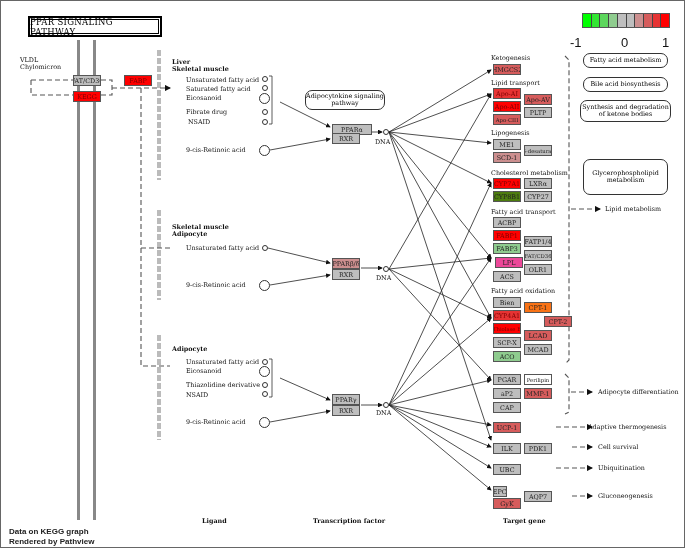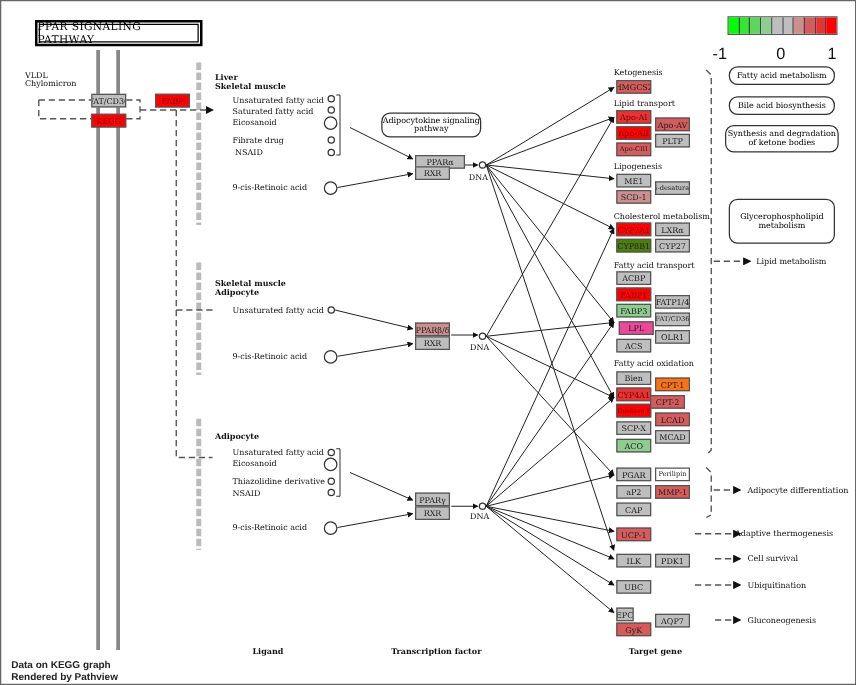--- a/index.html
+++ b/index.html
@@ -196,21 +196,21 @@
     <div class="gene" style="left: 493px; top: 271px; width: 28px; background: rgb(190, 190, 190); color: rgb(34, 34, 34);">ACS</div>
     <div class="gene" style="left: 524px; top: 236px; width: 28px; background: rgb(190, 190, 190); color: rgb(34, 34, 34);">FATP1/4</div>
     <div class="gene" style="left: 524px; top: 250px; width: 28px; background: rgb(190, 190, 190); color: rgb(34, 34, 34); font-size: 5.3px;">FAT/CD36</div>
     <div class="gene" style="left: 524px; top: 264px; width: 28px; background: rgb(190, 190, 190); color: rgb(34, 34, 34);">OLR1</div>
     <div class="gene" style="left: 493px; top: 297px; width: 28px; background: rgb(190, 190, 190); color: rgb(34, 34, 34);">Bien</div>
     <div class="gene" style="left: 493px; top: 310px; width: 28px; background: rgb(230, 51, 51); color: rgb(122, 0, 0);">CYP4A1</div>
     <div class="gene" style="left: 493px; top: 323px; width: 28px; background: rgb(255, 0, 0); color: rgb(122, 0, 0); font-size: 5.3px;">Thiolase B</div>
     <div class="gene" style="left: 493px; top: 337px; width: 28px; background: rgb(190, 190, 190); color: rgb(34, 34, 34);">SCP-X</div>
     <div class="gene" style="left: 493px; top: 351px; width: 28px; background: rgb(143, 204, 143); color: rgb(34, 34, 34);">ACO</div>
     <div class="gene" style="left: 524px; top: 302px; width: 28px; background: #f97316; color: rgb(34, 34, 34);">CPT-1</div>
-    <div class="gene" style="left: 520px; top: 316px; width: 28px; background: rgb(214, 92, 92); color: rgb(34, 34, 34);">CPT-2</div>
+    <div class="gene" style="left: 544px; top: 316px; width: 28px; background: rgb(214, 92, 92); color: rgb(34, 34, 34);">CPT-2</div>
     <div class="gene" style="left: 524px; top: 330px; width: 28px; background: rgb(214, 92, 92); color: rgb(34, 34, 34);">LCAD</div>
     <div class="gene" style="left: 524px; top: 344px; width: 28px; background: rgb(190, 190, 190); color: rgb(34, 34, 34);">MCAD</div>
     <div class="gene" style="left: 493px; top: 374px; width: 28px; background: rgb(190, 190, 190); color: rgb(34, 34, 34);">PGAR</div>
     <div class="gene" style="left: 493px; top: 388px; width: 28px; background: rgb(190, 190, 190); color: rgb(34, 34, 34);">aP2</div>
     <div class="gene" style="left: 493px; top: 402px; width: 28px; background: rgb(190, 190, 190); color: rgb(34, 34, 34);">CAP</div>
     <div class="gene" style="left: 524px; top: 374px; width: 28px; background: rgb(255, 255, 255); color: rgb(34, 34, 34); font-size: 5.3px;">Perilipin</div>
     <div class="gene" style="left: 524px; top: 388px; width: 28px; background: rgb(230, 51, 51); color: rgb(122, 0, 0);">ADIPO</div>
     <div class="gene" style="left: 524px; top: 388px; width: 28px; background: rgb(214, 92, 92); color: rgb(34, 34, 34);">MMP-1</div>
     <div class="gene" style="left: 493px; top: 422px; width: 28px; background: rgb(214, 92, 92); color: rgb(34, 34, 34);">UCP-1</div>
     <div class="gene" style="left: 493px; top: 443px; width: 28px; background: rgb(190, 190, 190); color: rgb(34, 34, 34);">ILK</div>

